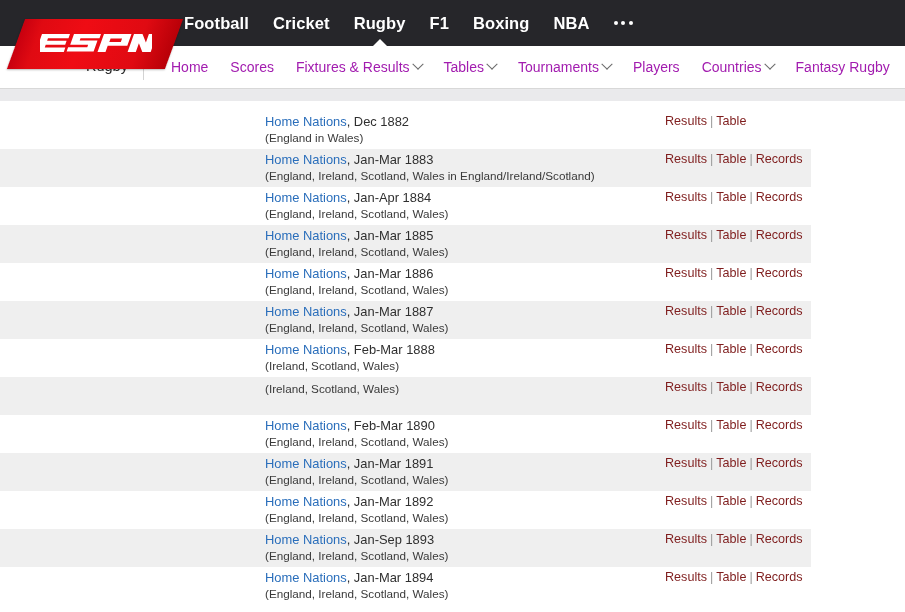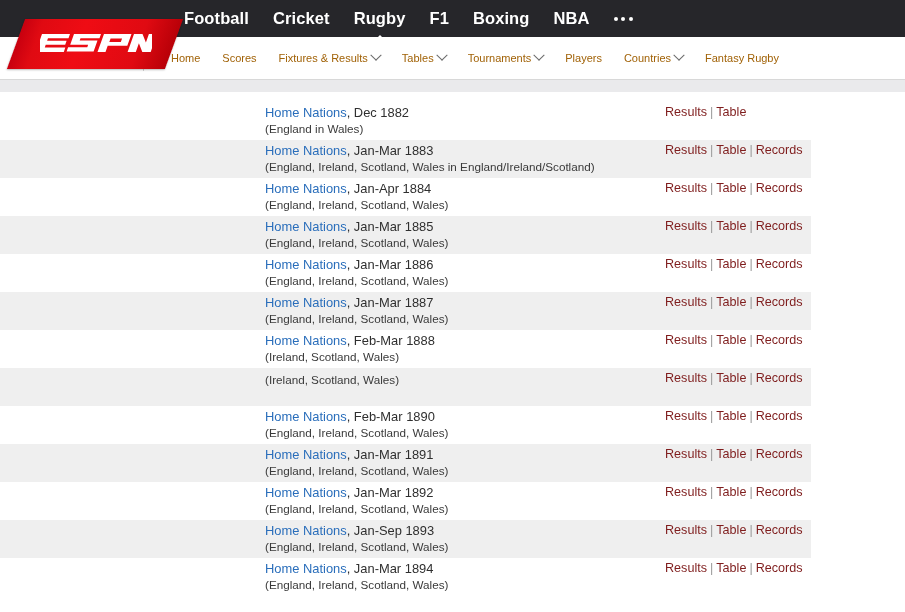--- a/index.html
+++ b/index.html
@@ -11,21 +11,21 @@
     height: 612px;
     overflow: hidden;
     background: #ffffff;
     font-family: "Liberation Sans", sans-serif;
     -webkit-font-smoothing: antialiased;
   }
 
   
   .topbar {
     position: relative;
-    height: 37px;
+    height: 46px;
     background: #26262a;
     display: flex;
     align-items: center;
     overflow: visible;
     z-index: 5;
   }
   .topbar-nav {
     display: flex;
     align-items: center;
     margin-left: 172px;
@@ -134,22 +134,22 @@
     height: 26px;
     background: #d3d3d3;
   }
   .subnav-items {
     display: flex;
     align-items: center;
     margin-left: 160px;
     height: 42px;
   }
   .subnav-item {
-    font-size: 11px;
-    color: #a16207;
+    font-size: 14px;
+    color: #a21caf;
     text-decoration: none;
     padding: 0 11px;
     height: 42px;
     display: flex;
     align-items: center;
     gap: 4px;
     cursor: pointer;
     white-space: nowrap;
   }
   .caret {

